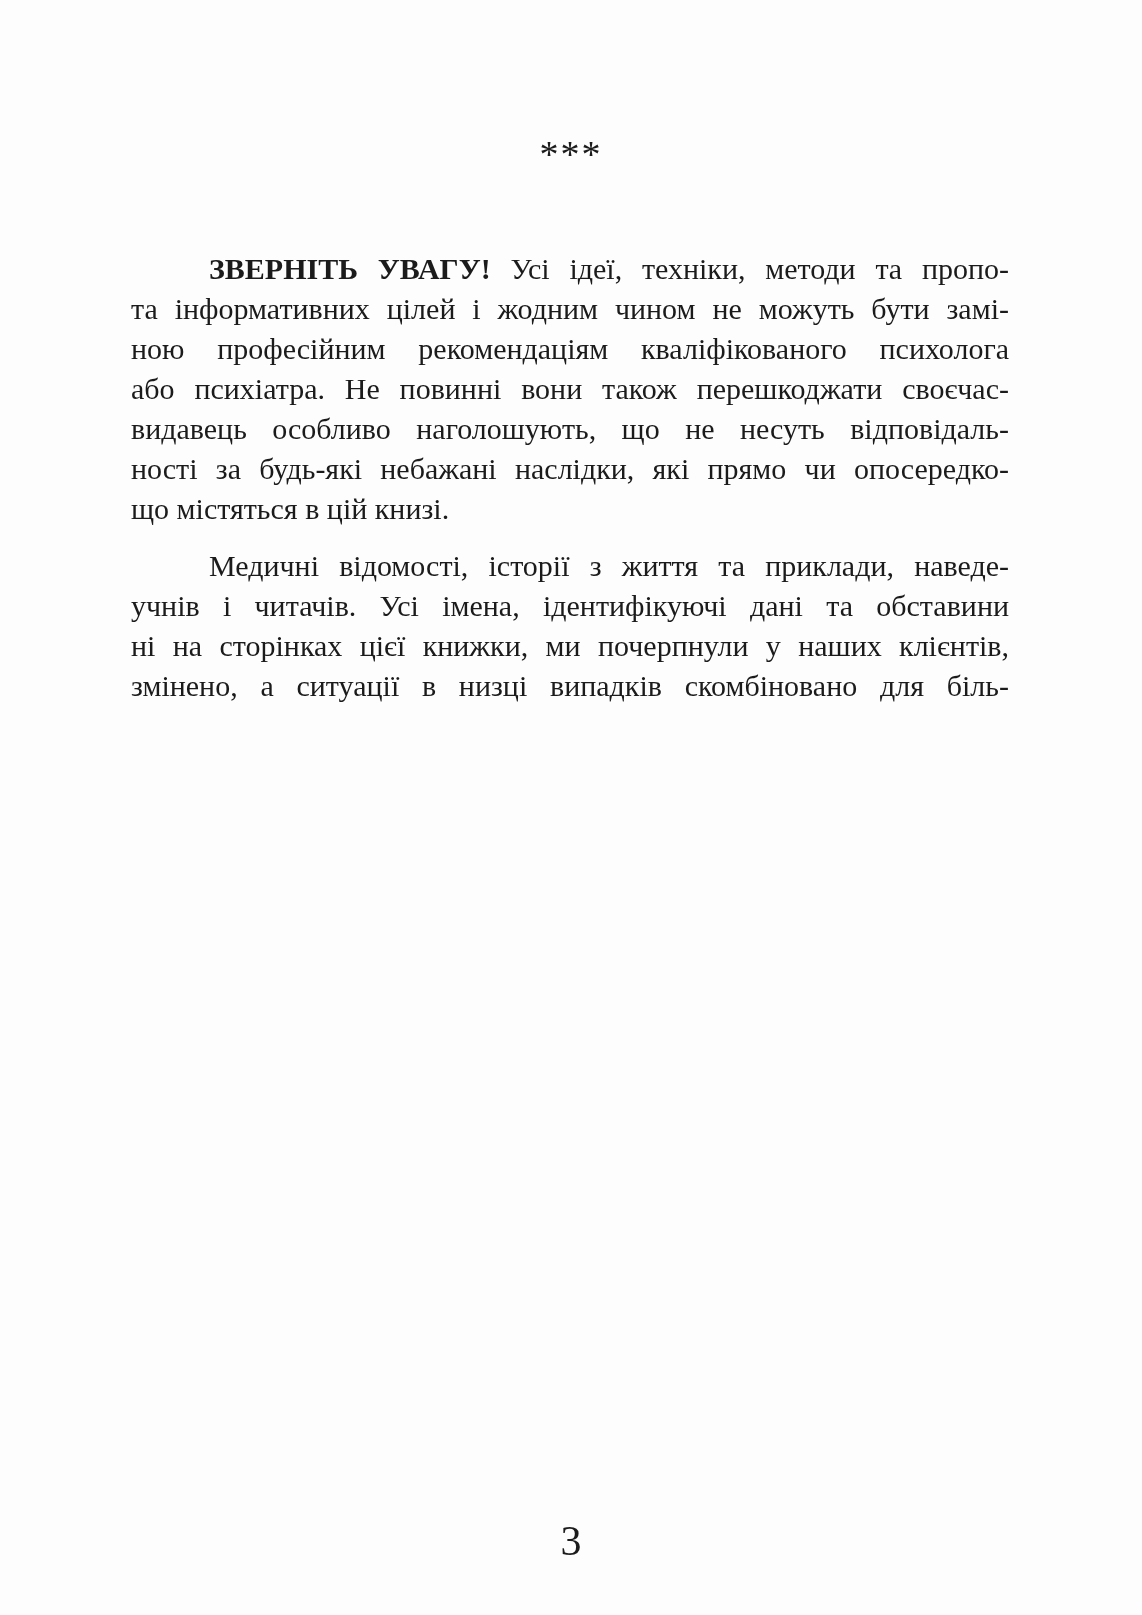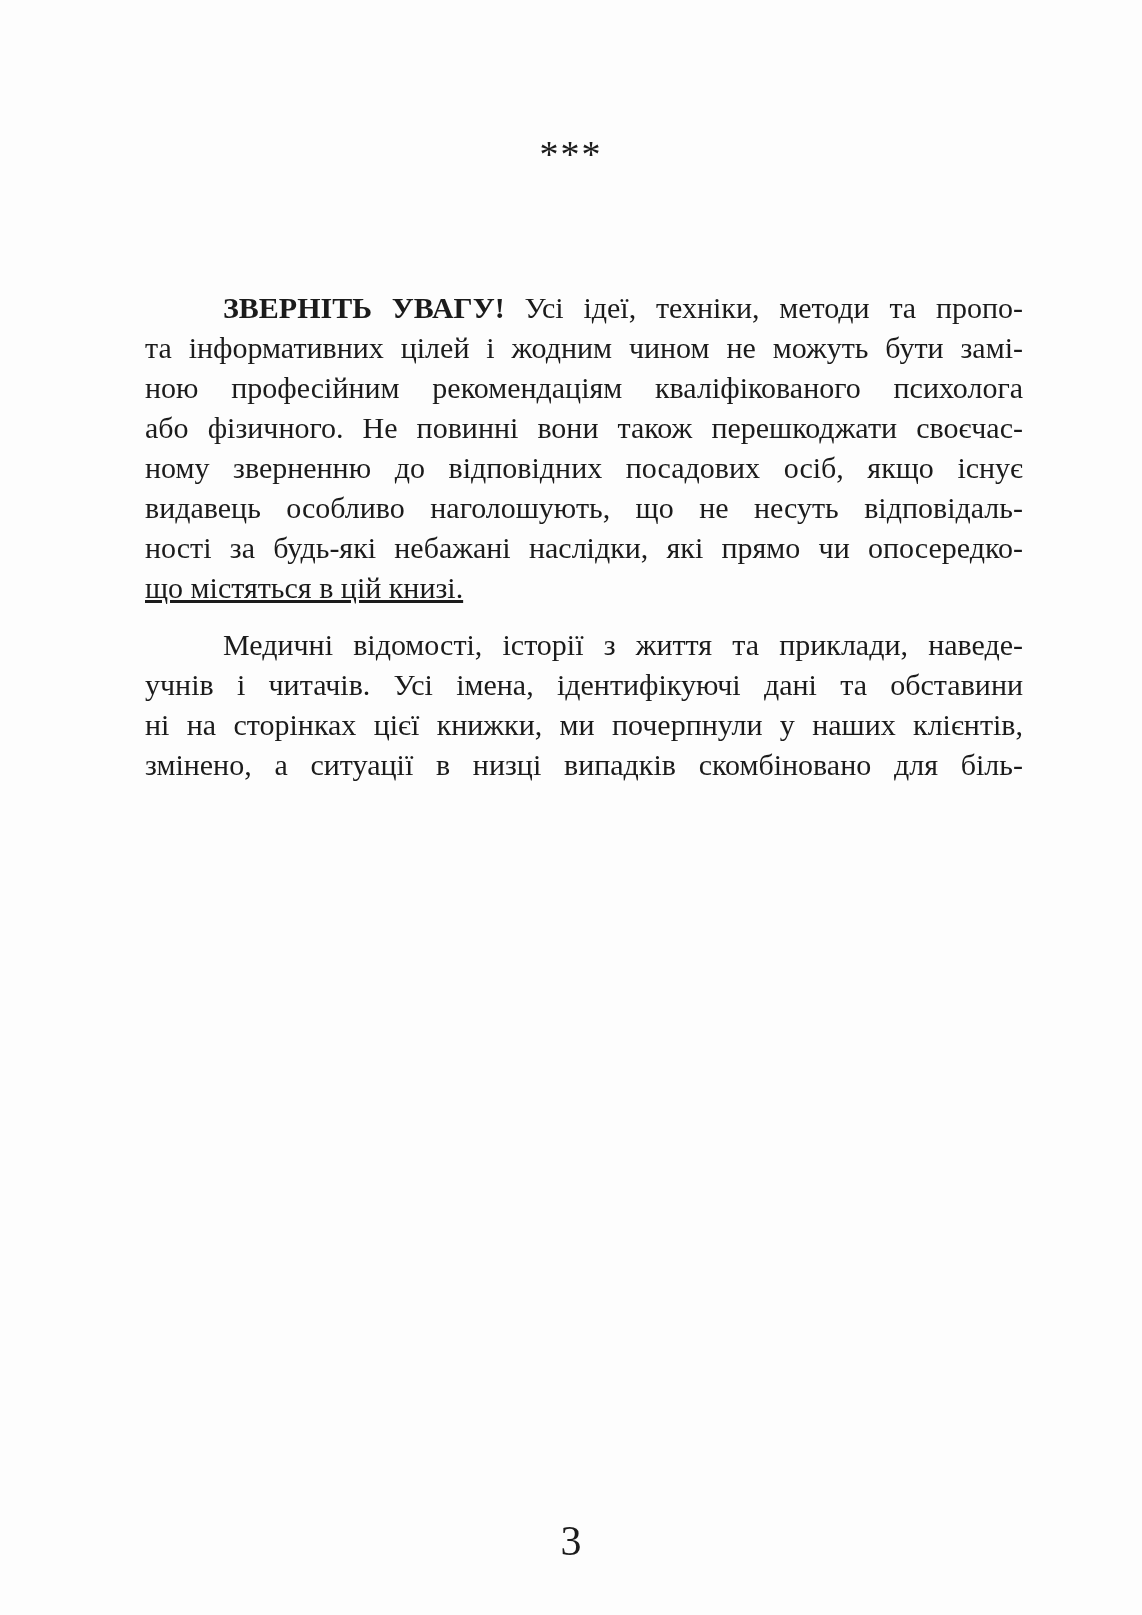--- a/index.html
+++ b/index.html
@@ -22,24 +22,23 @@
     left: 0;
     right: 0;
     height: 44px;
     line-height: 44px;
     text-align: center;
     font-size: 38px;
     letter-spacing: 2px;
   }
   .textblock {
     position: absolute;
-    left: 145px;
+    left: 131px;
     top: 249px;
     width: 878px;
-    margin-top: 39px;
   }
   .para {
     margin: 0;
     padding: 0;
   }
   .para2 {
     margin-top: 17px;
   }
   .line {
     display: block;
@@ -50,21 +49,20 @@
     text-align-last: justify;
     overflow: hidden;
     white-space: normal;
   }
   .line.first {
     text-indent: 78px;
   }
   .line.last {
     text-align: left;
     text-align-last: left;
-    text-decoration: underline;
   }
   .lead {
     font-weight: bold;
   }
   .pagenum {
     position: absolute;
     top: 1519px;
     left: 0;
     right: 0;
     height: 44px;
@@ -79,22 +77,21 @@
 <div class="page">
 
   <div class="separator">***</div>
 
   <div class="textblock">
 
     <div class="para para1">
       <div class="line first"><span class="lead">ЗВЕРНІТЬ УВАГУ!</span><span> Усі ідеї, техніки, методи та пропо-</span></div>
       <div class="line">та інформативних цілей і жодним чином не можуть бути замі-</div>
       <div class="line">ною професійним рекомендаціям кваліфікованого психолога</div>
-      <div class="line">або фізичного. Не повинні вони також перешкоджати своєчас-</div>
-      <div class="line">ному зверненню до відповідних посадових осіб, якщо існує</div>
+      <div class="line">або психіатра. Не повинні вони також перешкоджати своєчас-</div>
       <div class="line">видавець особливо наголошують, що не несуть відповідаль-</div>
       <div class="line">ності за будь-які небажані наслідки, які прямо чи опосередко-</div>
       <div class="line last">що містяться в цій книзі.</div>
     </div>
 
     <div class="para para2">
       <div class="line first">Медичні відомості, історії з життя та приклади, наведе-</div>
       <div class="line">учнів і читачів. Усі імена, ідентифікуючі дані та обставини</div>
       <div class="line">ні на сторінках цієї книжки, ми почерпнули у наших клієнтів,</div>
       <div class="line">змінено, а ситуації в низці випадків скомбіновано для біль-</div>

